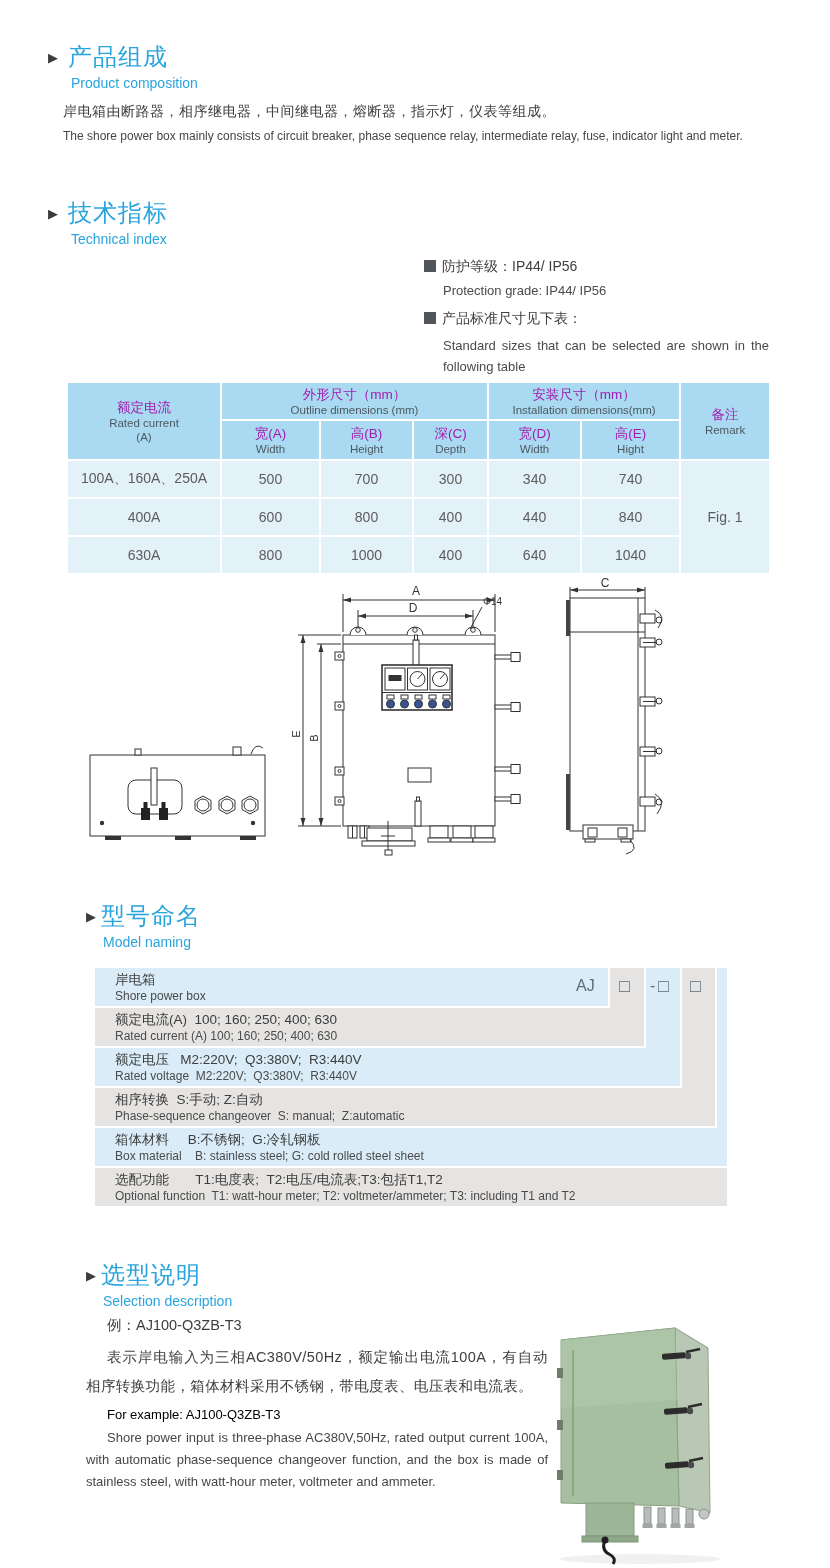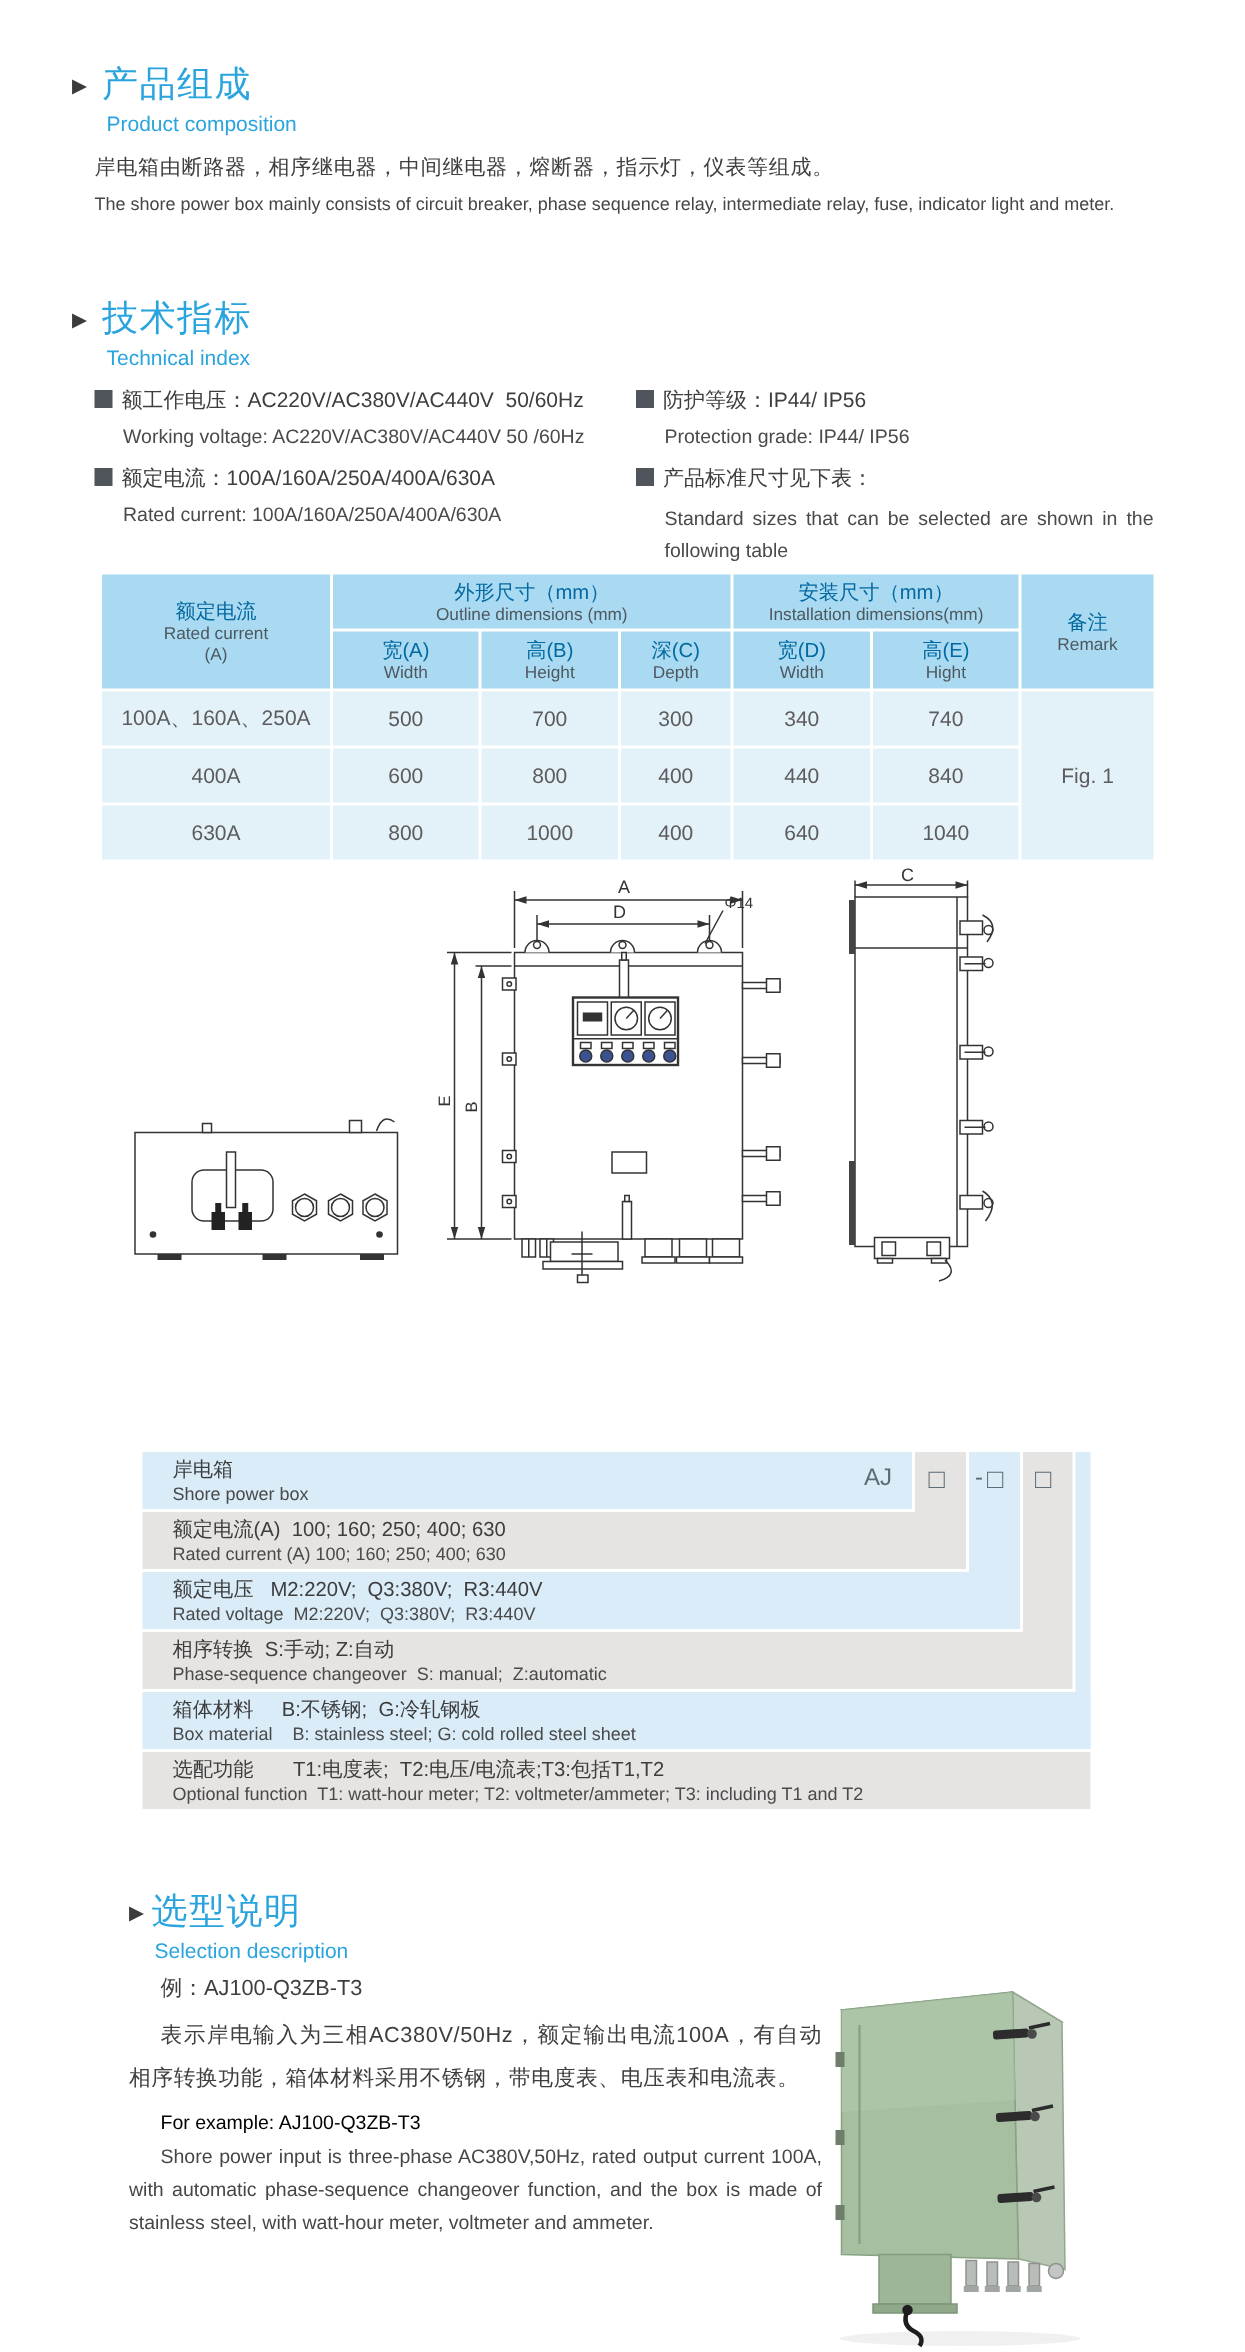--- a/index.html
+++ b/index.html
@@ -31,21 +31,21 @@
   
   .spec-line{white-space:pre-wrap;font-size:14px;color:var(--ink);margin-bottom:7px;}
   .spec-sub{white-space:pre-wrap;font-size:13px;color:#4a4a4a;margin:0 0 12px 19px;}
   .bullet{display:inline-block;width:12px;height:12px;background:#4f555a;margin-right:6px;vertical-align:-1px;}
   .just{text-align:justify;}
 
   
   table.size{border-collapse:separate;border-spacing:2px;background:#fff;table-layout:fixed;}
   table.size td{background:var(--cell-bg);text-align:center;vertical-align:middle;padding:2px 0;}
   table.size td.th{background:var(--th-bg);}
-  .tcn{font-size:13.5px;color:#0369a1;line-height:17px;}
+  .tcn{font-size:13.5px;color:#a21caf;line-height:17px;}
   .ten{font-size:11.5px;color:#4d585f;line-height:14px;}
   .tval{font-size:14px;color:#5c5c5c;}
 
   
   #mn-block{width:632px;height:238px;padding-left:39px;}
   .mn-arm{position:absolute;top:0;}
   .mn-row{position:absolute;left:0;height:38px;display:flex;flex-direction:column;justify-content:center;padding-left:20px;box-sizing:border-box;}
   .mn-cn{font-size:13.5px;color:#3d3d3d;line-height:18px;white-space:pre-wrap;}
   .mn-en{font-size:12px;color:#4a4a4a;line-height:15px;white-space:pre-wrap;}
   .mn-code{position:absolute;top:9px;font-size:16px;color:#5d6d77;}
@@ -69,26 +69,20 @@
     <div class="en" style="margin-left:23px;">Product  composition</div>
   </div>
   <div class="abs para-cn" style="left:63px;top:103px;width:720px;">岸电箱由断路器，相序继电器，中间继电器，熔断器，指示灯，仪表等组成。</div>
   <div class="abs para-en" style="left:63px;top:129px;width:720px;">The shore power box mainly consists of circuit breaker, phase sequence relay, intermediate relay, fuse, indicator light and meter.</div>
 
   <div class="abs sec-head" style="left:48px;top:200px;">
     <div class="cn"><span class="arrow">▶</span><span>技术指标</span></div>
     <div class="en" style="margin-left:23px;">Technical index</div>
   </div>
 
-  <div class="abs" style="left:63px;top:258px;width:345px;">
-    <div class="spec-line"><span class="bullet"></span><span>额工作电压：AC220V/AC380V/AC440V  50/60Hz</span></div>
-    <div class="spec-sub">Working voltage: AC220V/AC380V/AC440V 50 /60Hz</div>
-    <div class="spec-line"><span class="bullet"></span><span>额定电流：100A/160A/250A/400A/630A</span></div>
-    <div class="spec-sub">Rated current: 100A/160A/250A/400A/630A</div>
-  </div>
 
   <div class="abs" style="left:424px;top:258px;width:345px;">
     <div class="spec-line"><span class="bullet"></span><span>防护等级：IP44/ IP56</span></div>
     <div class="spec-sub">Protection grade: IP44/ IP56</div>
     <div class="spec-line"><span class="bullet"></span><span>产品标准尺寸见下表：</span></div>
     <div class="spec-sub just" style="width:326px;line-height:21px;">Standard sizes that can be selected are shown in the following table</div>
   </div>
 
   <table class="size abs" style="left:66px;top:381px;width:701px;">
     <colgroup>
@@ -347,20 +341,24 @@
       <circle cx="47" cy="245" r="2.2" fill="#333" stroke="none"></circle>
       <circle cx="198" cy="245" r="2.2" fill="#333" stroke="none"></circle>
       <g fill="#333" stroke="none">
         <rect x="50" y="258" width="16" height="4"></rect>
           <rect x="120" y="258" width="16" height="4"></rect>
           <rect x="185" y="258" width="16" height="4"></rect>
       </g>
     </g>
   </svg>
 
+  <div class="abs sec-head" style="left:86px;top:903px;">
+    <div class="cn"><span class="arrow" style="margin-right:4px;">▶</span><span>型号命名</span></div>
+    <div class="en" style="margin-left:17px;">Model naming</div>
+  </div>
 
   <div id="mn-block" class="abs" style="left:95px;top:968px;">
 
     <div class="mn-arm" style="left:515px;width:34px;height:78px;background:var(--mn-gray);"></div>
     <div class="mn-arm" style="left:551px;width:34px;height:118px;background:var(--mn-blue);"></div>
     <div class="mn-arm" style="left:587px;width:33px;height:158px;background:var(--mn-gray);"></div>
     <div class="mn-arm" style="left:622px;width:10px;height:198px;background:var(--mn-blue);"></div>
 
     <div class="mn-row" style="top:0;width:513px;background:var(--mn-blue);">
       <div class="mn-cn">岸电箱</div>

